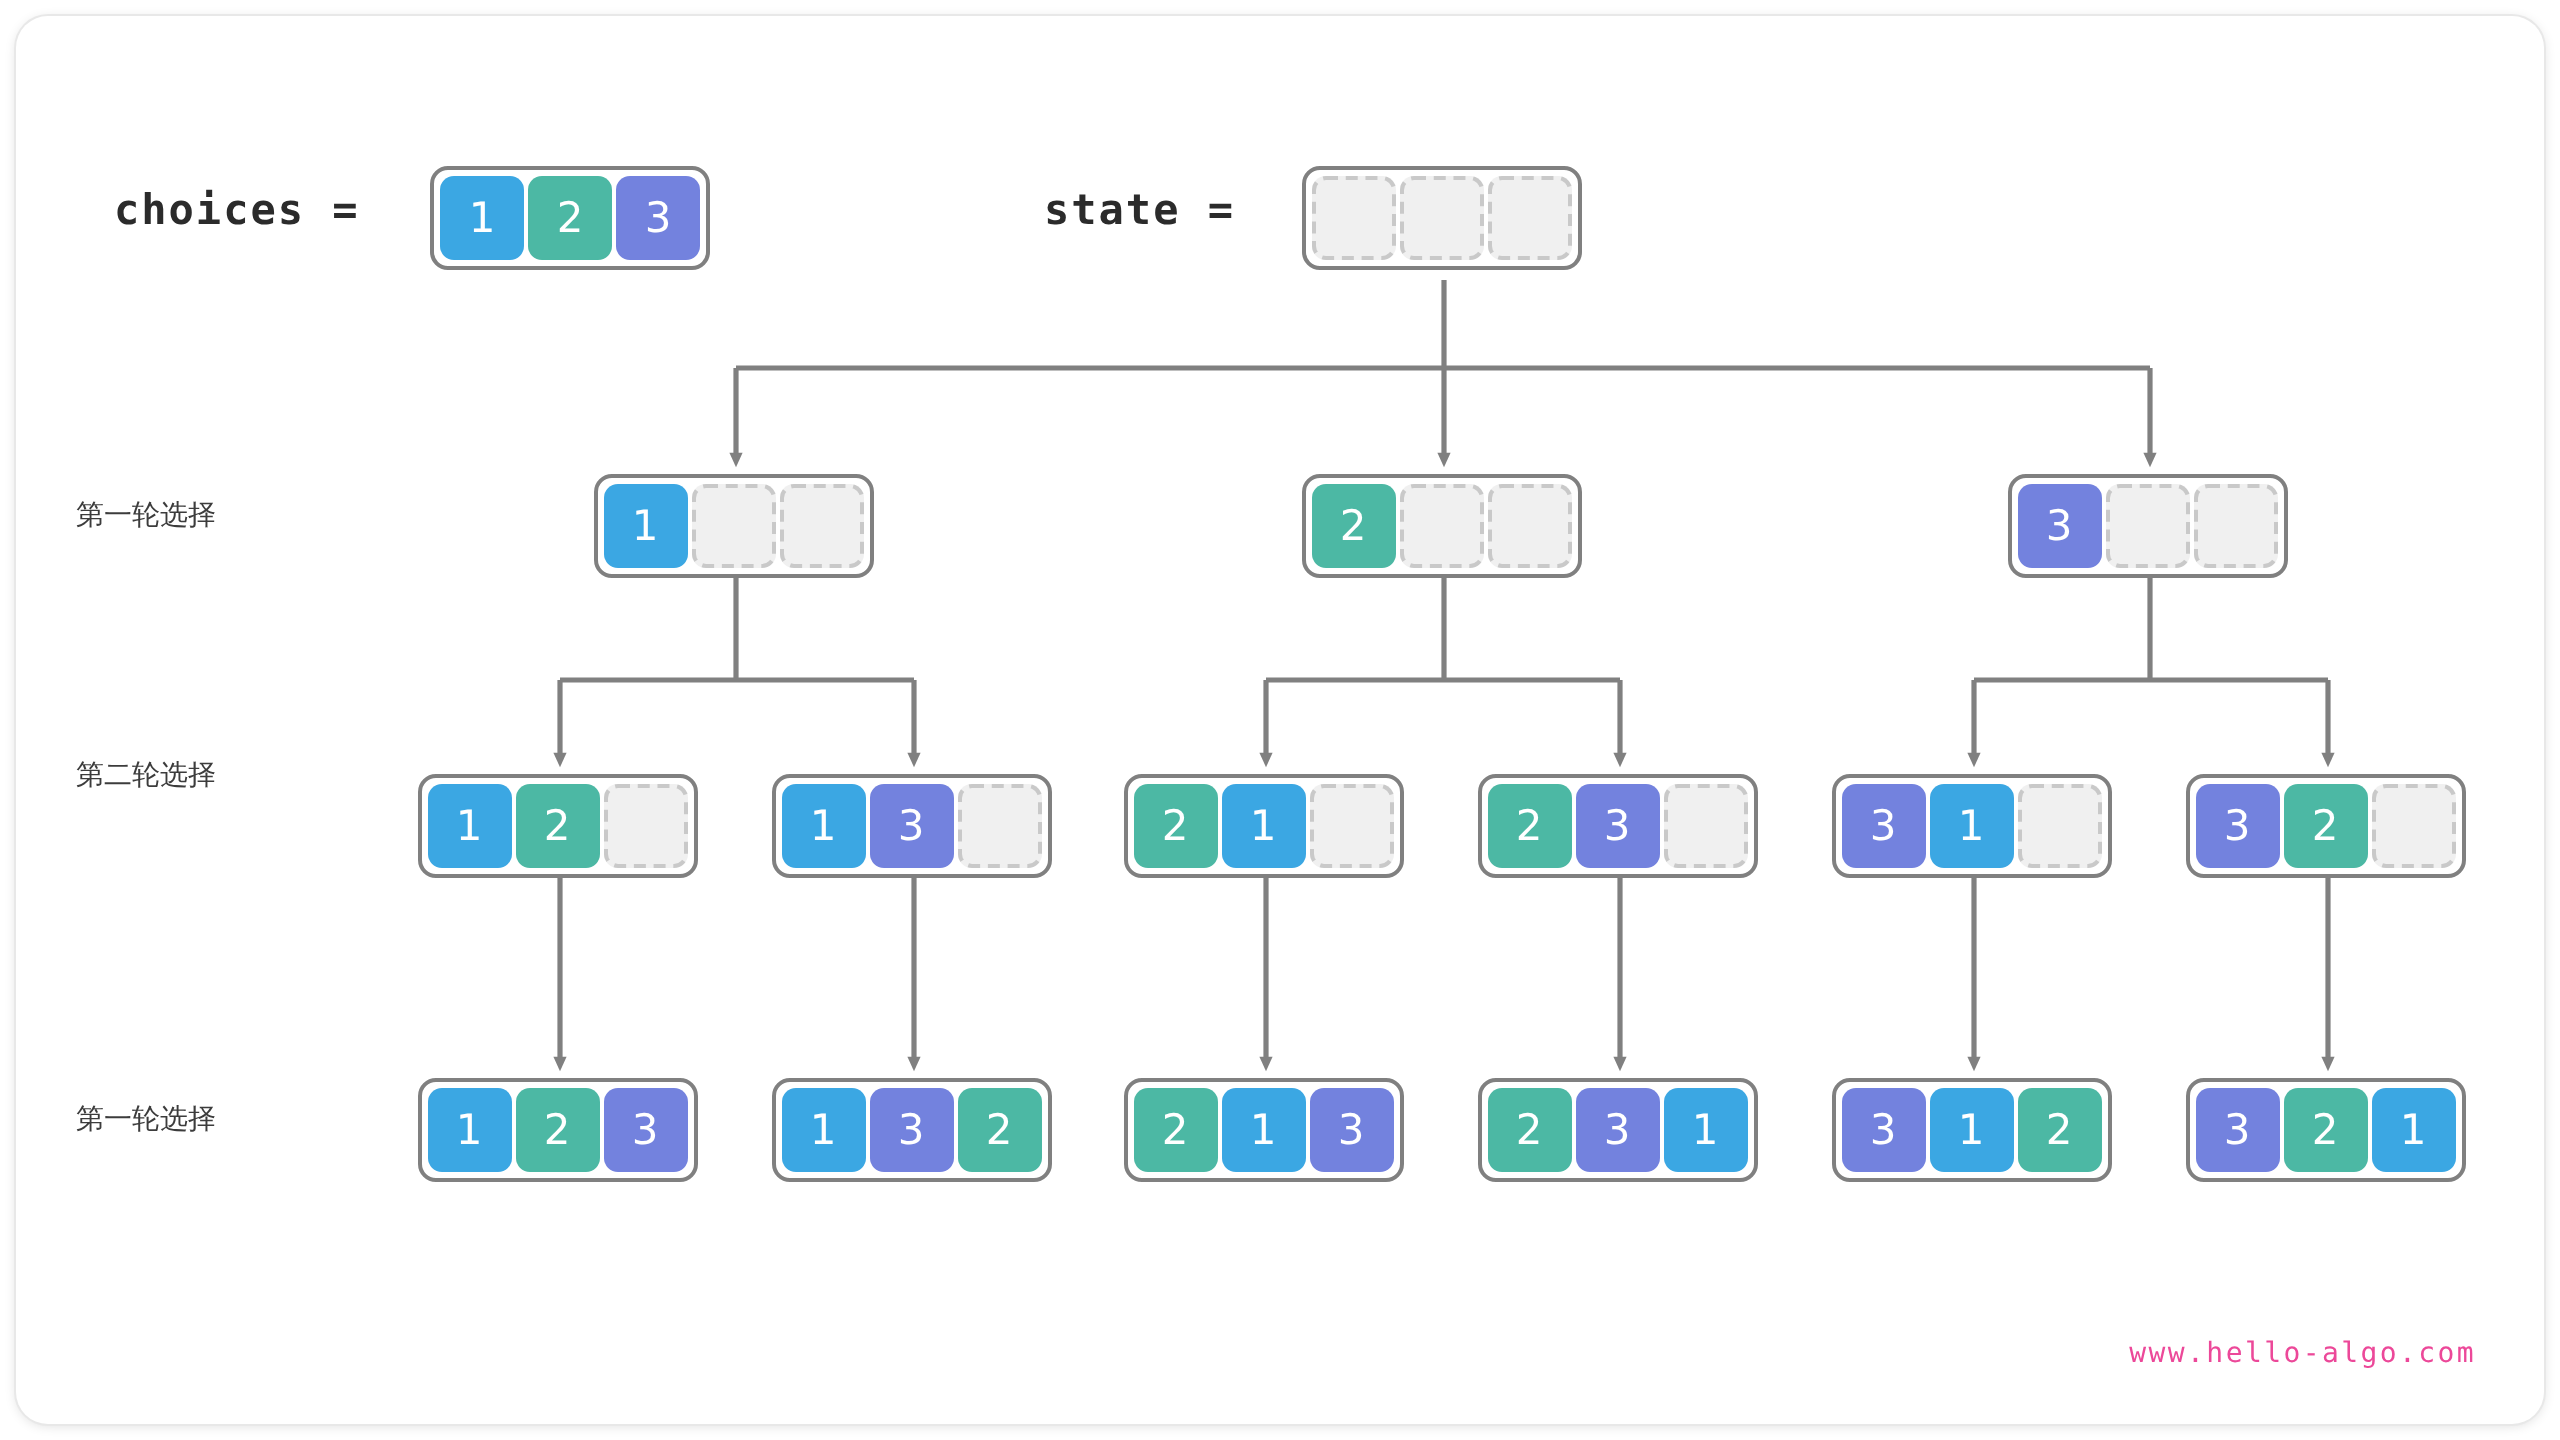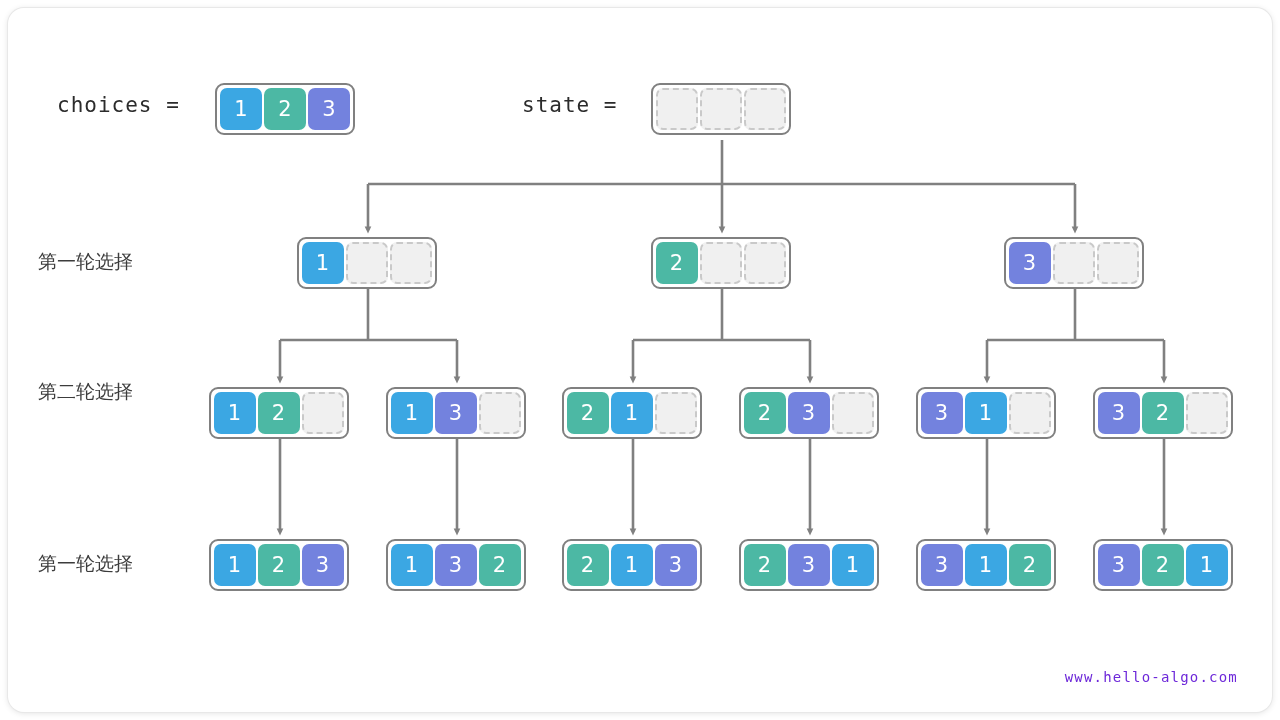--- a/index.html
+++ b/index.html
@@ -53,38 +53,38 @@
   .cell.v3{background:#7382de;}
   .cell.empty{
     background:#f0f0f0;
     border:2px dashed #c9c9c9;
   }
 
   
   .varlabel{
     position:absolute;
     font-family:"DejaVu Sans Mono","Liberation Mono",monospace;
-    font-weight:normal;
+    font-weight:bold;
     font-size:21px;
     color:#2b2b2b;
     white-space:nowrap;
     letter-spacing:1px;
   }
   .rowlabel{
     position:absolute;
-    font-size:19px;
+    font-size:14px;
     color:#3c3c3c;
     white-space:nowrap;
     font-family:"DejaVu Sans","Liberation Sans",sans-serif;
   }
   #watermark{
     position:absolute;right:42px;bottom:35px;
     font-family:"DejaVu Sans Mono","Liberation Mono",monospace;
     font-size:14px;
-    color:#6d28d9;
+    color:#ec4899;
     letter-spacing:1.2px;
     white-space:nowrap;
   }
 </style>
 </head>
 <body>
 
 <div id="canvas">
   <div id="card"></div>
 

